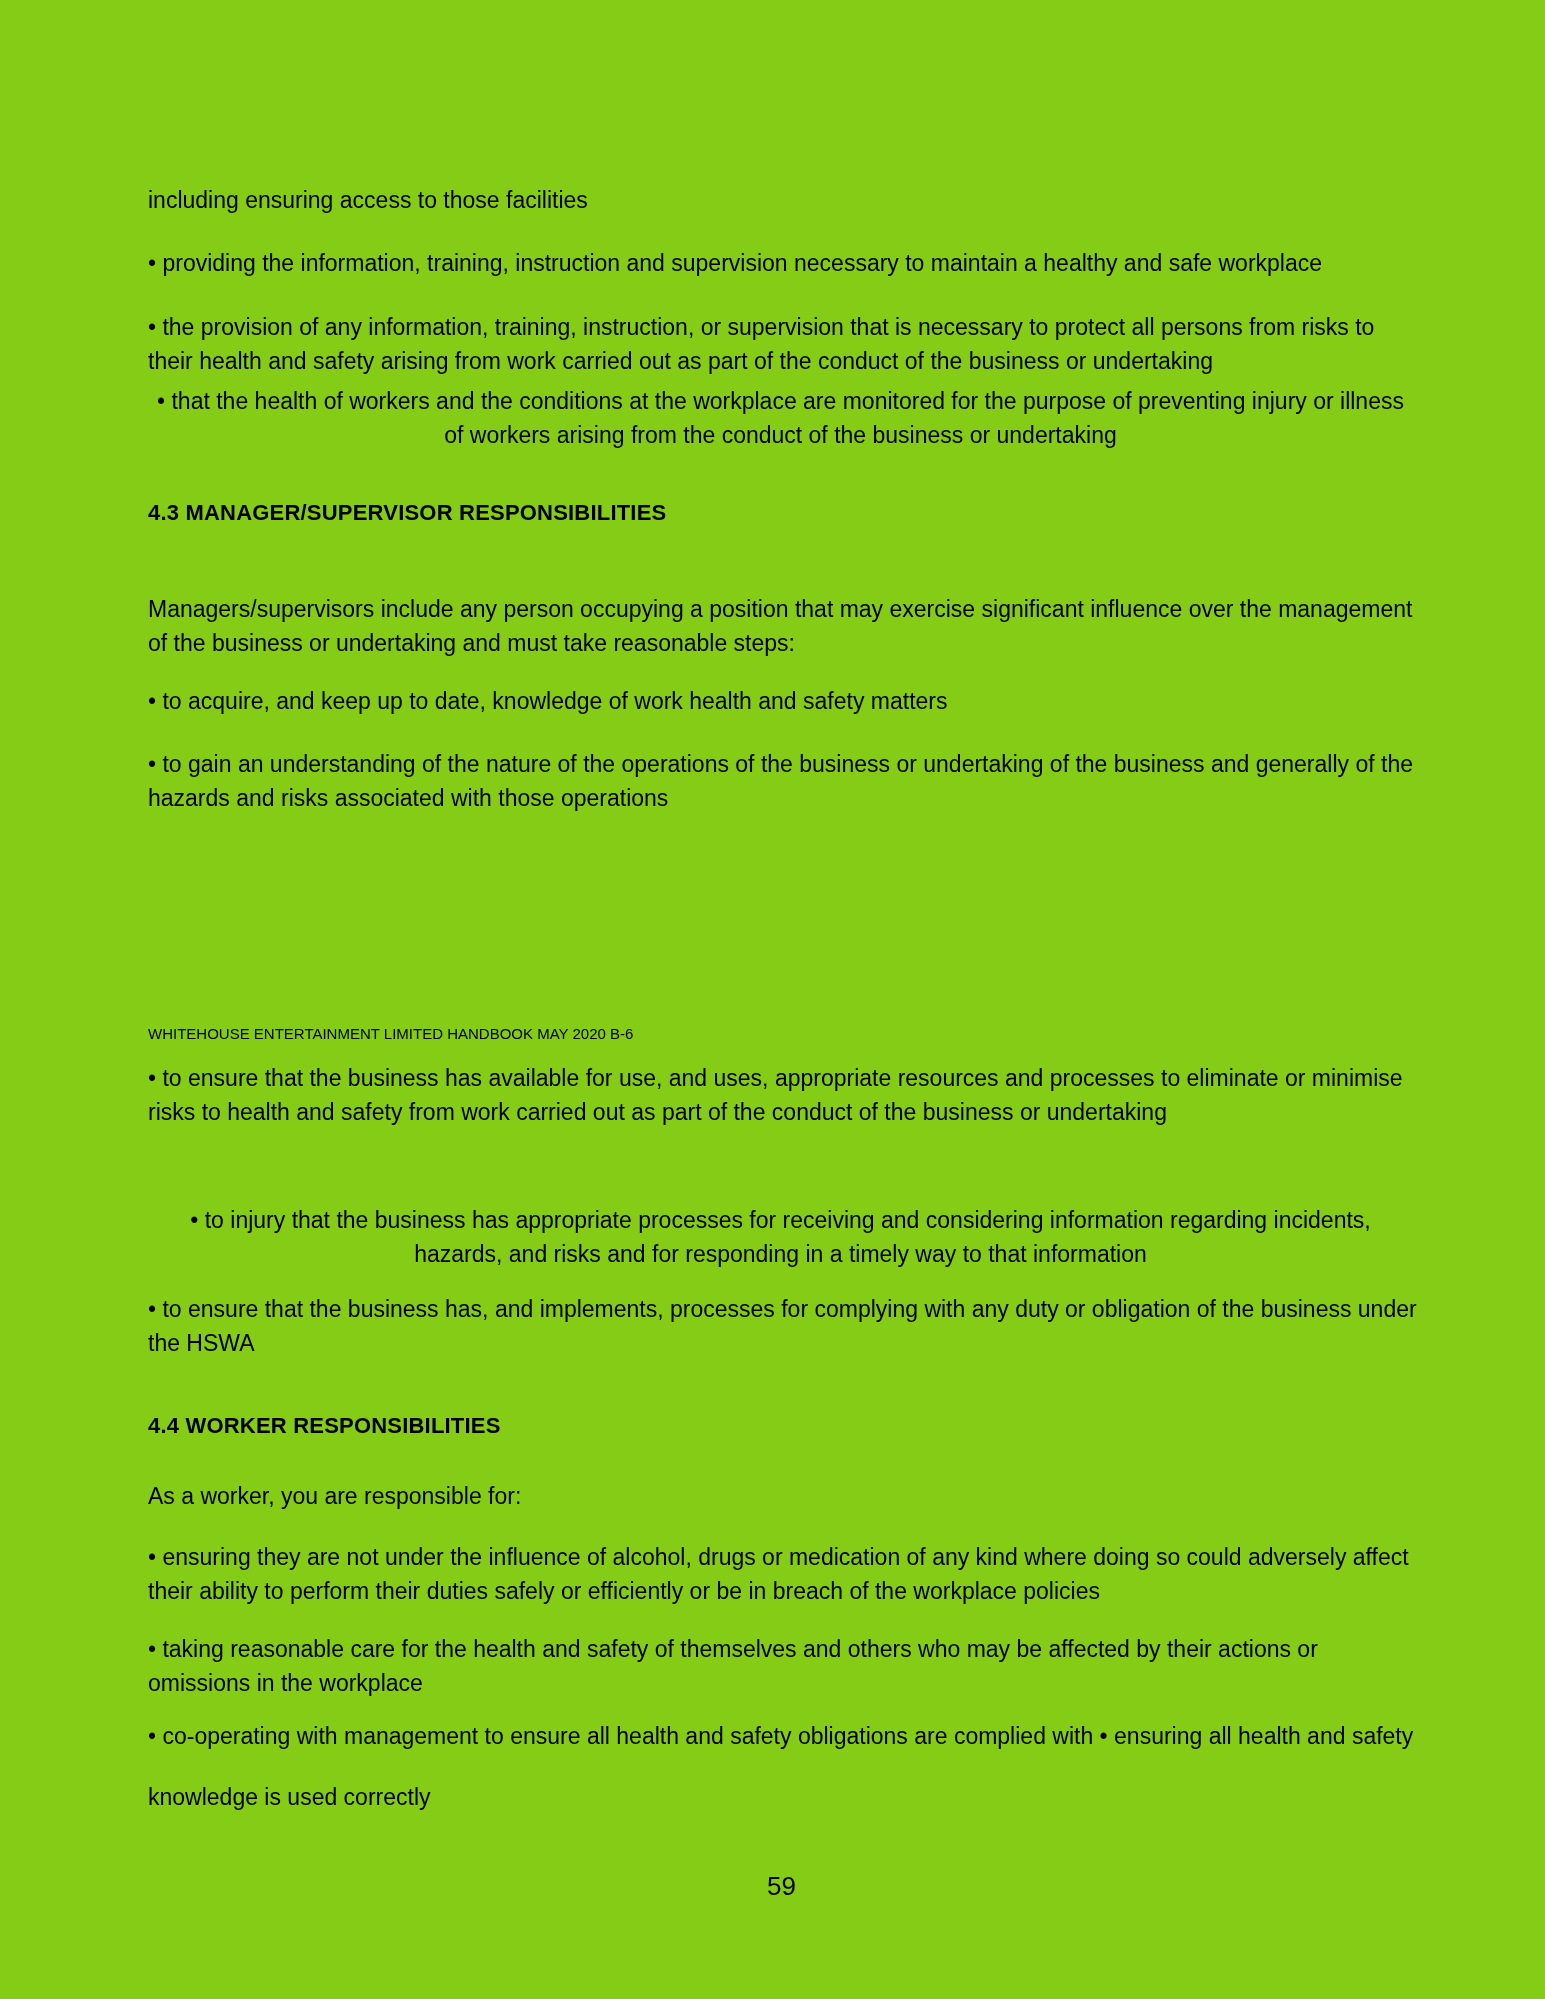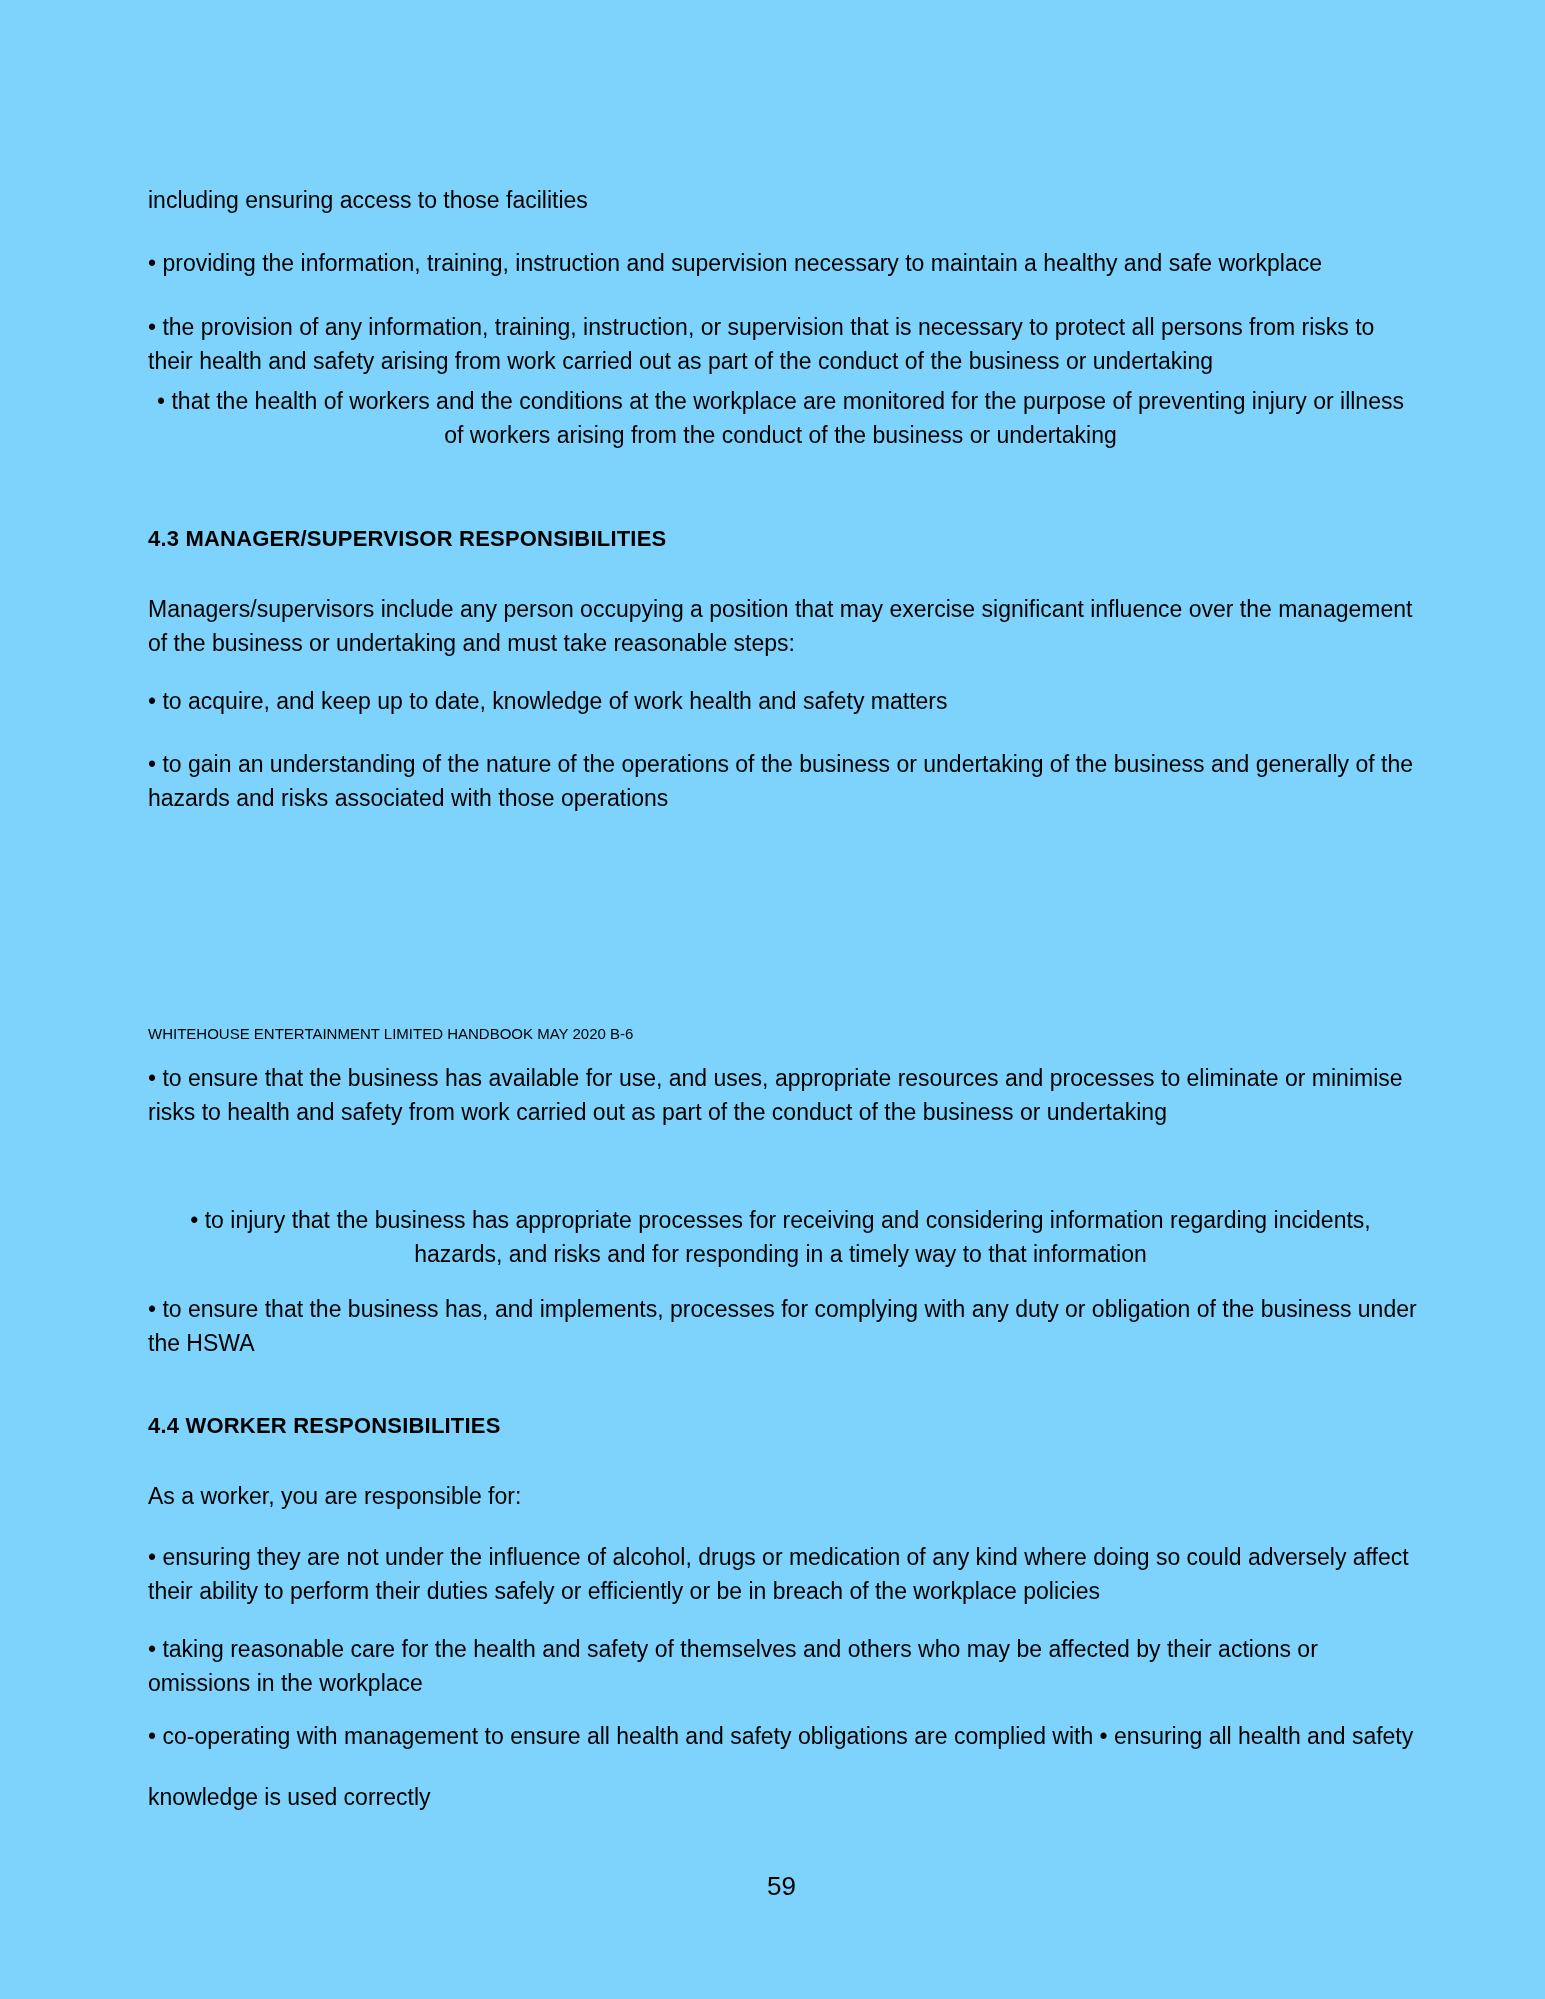--- a/index.html
+++ b/index.html
@@ -2,21 +2,21 @@
 <html><head>
 <meta charset="utf-8">
 <style>
   * { margin: 0; padding: 0; box-sizing: border-box; }
   html, body { background: #e8e8e8; }
   .page {
     position: relative;
     width: 1545px;
     height: 1999px;
     margin: 0 auto;
-    background: #7dd3fc;
+    background: #84cc16;
     color: #000000;
     font-family: "Liberation Sans", "DejaVu Sans", sans-serif;
     overflow: hidden;
   }
   .block {
     position: absolute;
     left: 148px;
     width: 1265px;
     font-size: 23px;
     line-height: 34px;
@@ -66,21 +66,21 @@
   <div class="block" style="top:310px">
     <div class="line">• the provision of any information, training, instruction, or supervision that is necessary to protect all persons from risks to</div>
     <div class="line">their health and safety arising from work carried out as part of the conduct of the business or undertaking</div>
   </div>
 
   <div class="block center" style="top:384px">
     <div class="line">• that the health of workers and the conditions at the workplace are monitored for the purpose of preventing injury or illness</div>
     <div class="line">of workers arising from the conduct of the business or undertaking</div>
   </div>
 
-  <div class="heading" style="top:522px">4.3 MANAGER/SUPERVISOR RESPONSIBILITIES</div>
+  <div class="heading" style="top:496px">4.3 MANAGER/SUPERVISOR RESPONSIBILITIES</div>
 
   <div class="block" style="top:592px">
     <div class="line">Managers/supervisors include any person occupying a position that may exercise significant influence over the management</div>
     <div class="line">of the business or undertaking and must take reasonable steps:</div>
   </div>
 
   <div class="block" style="top:747px">
     <div class="line">• to gain an understanding of the nature of the operations of the business or undertaking of the business and generally of the</div>
     <div class="line">hazards and risks associated with those operations</div>
   </div>

